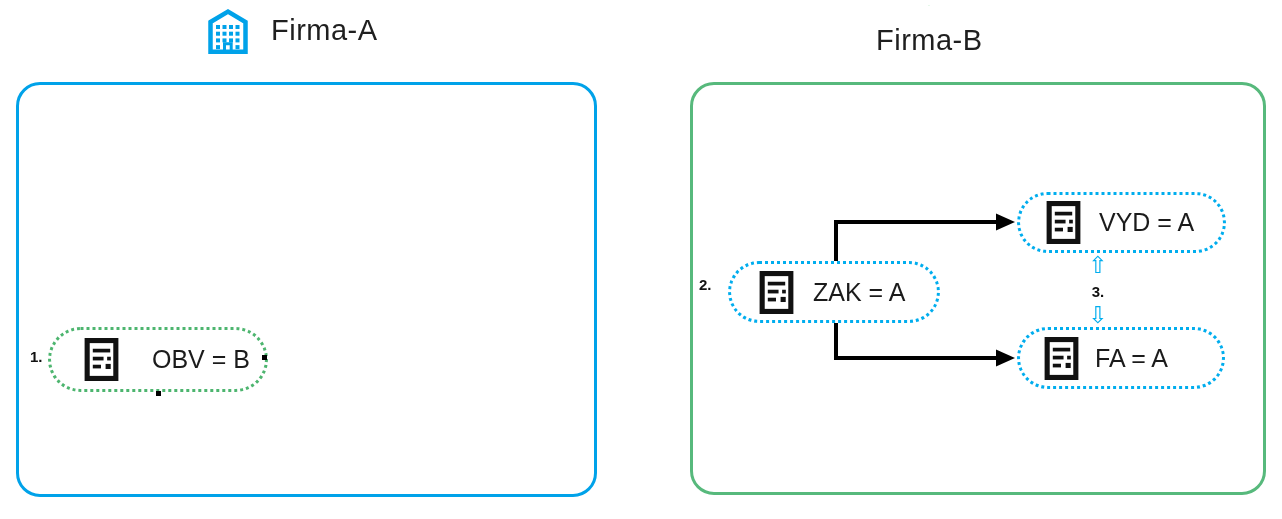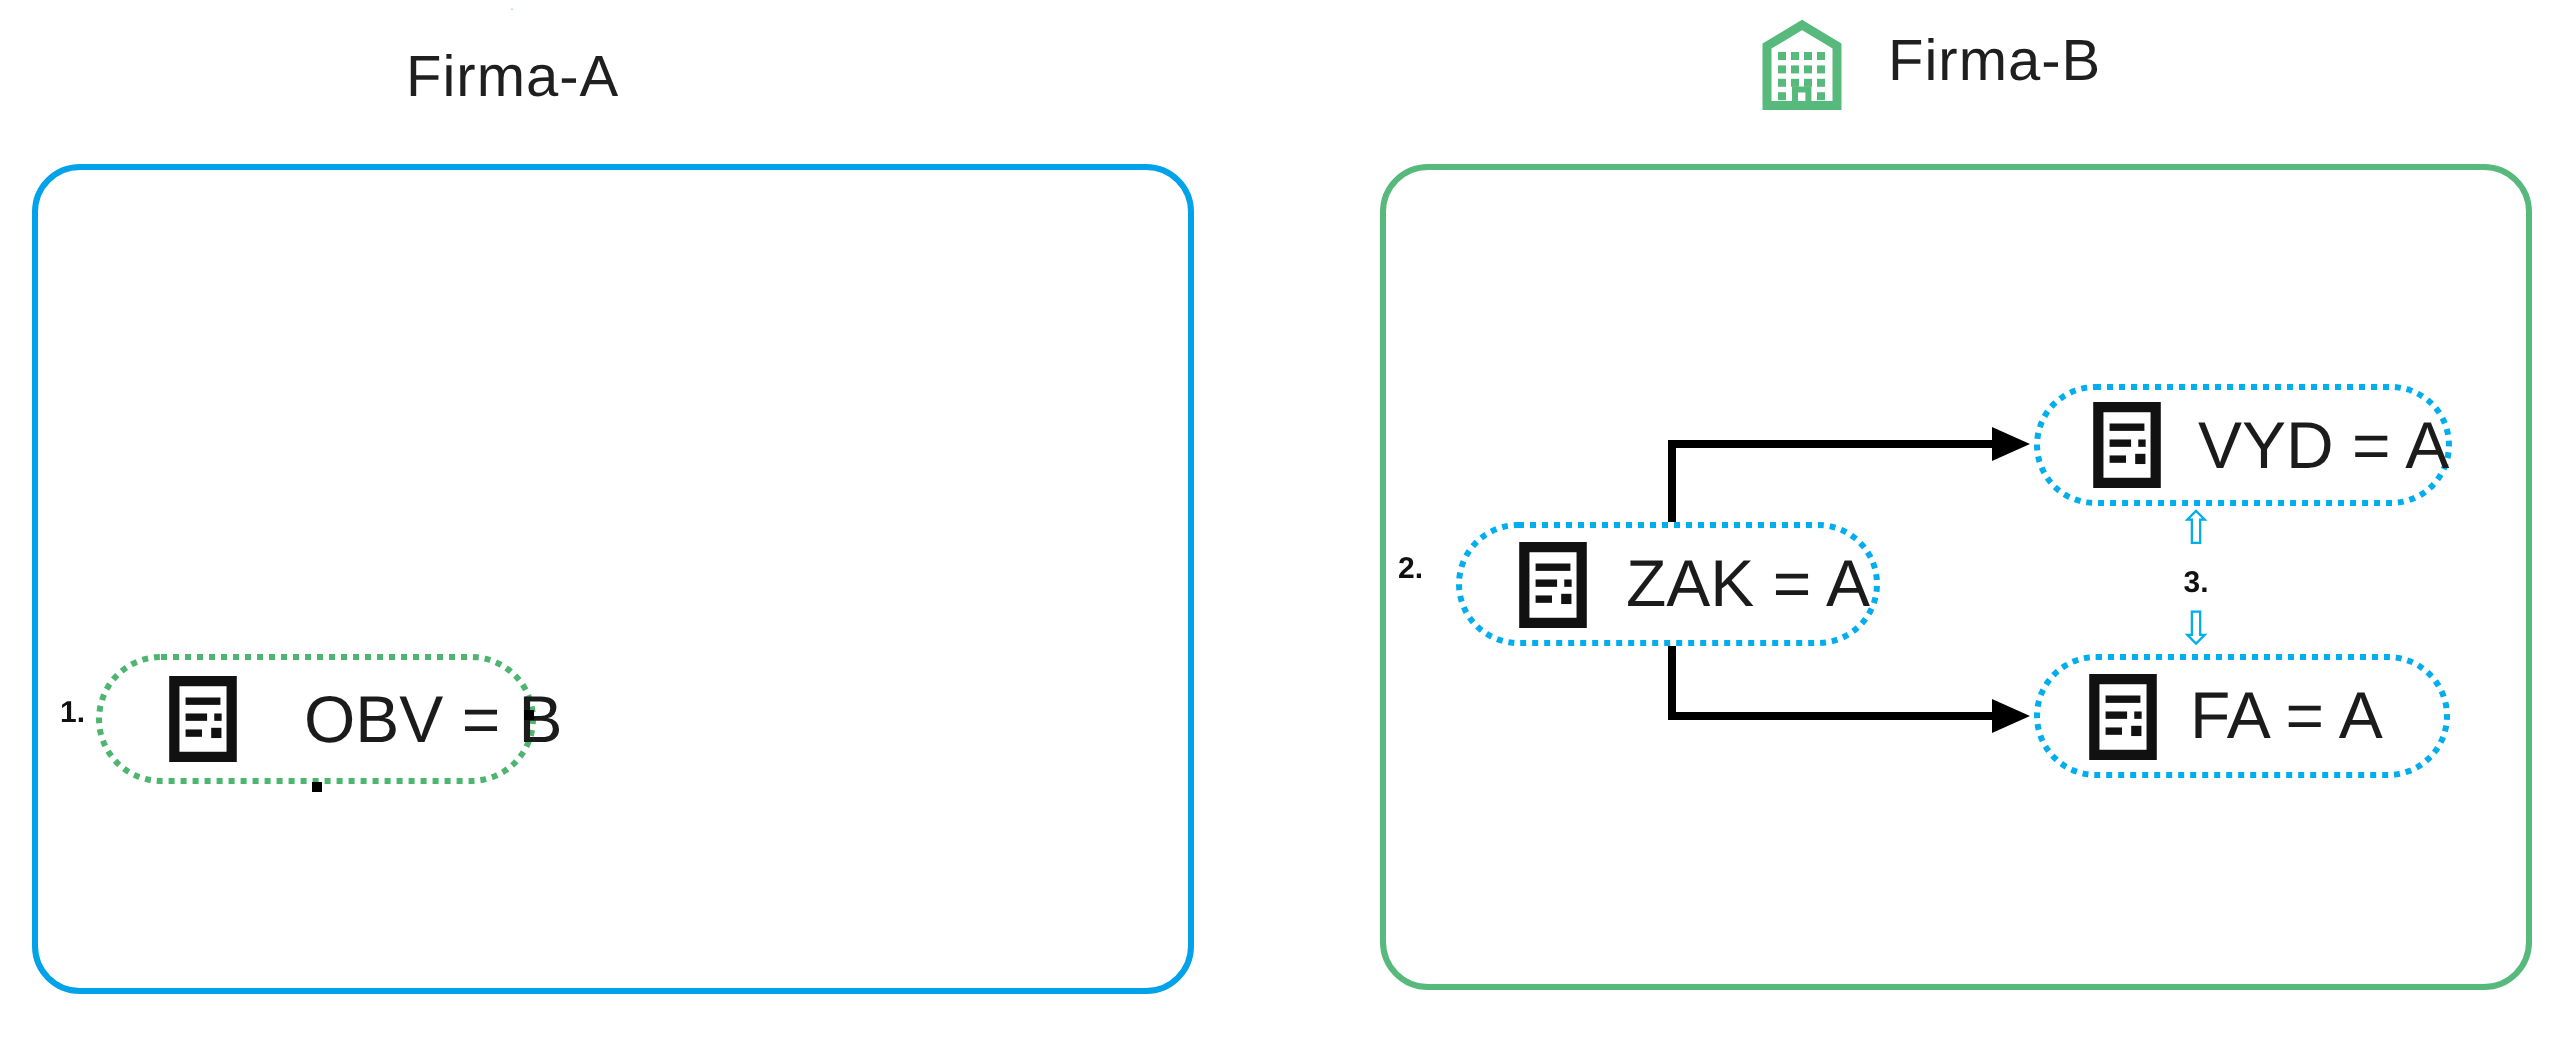--- a/index.html
+++ b/index.html
@@ -17,22 +17,22 @@
   }
 
   
   .company-header {
     position: absolute;
     display: flex;
     align-items: center;
     gap: 18px;
     height: 52px;
   }
-  .header-a { left: 203px; top: 4px; flex-direction: column; }
-  .header-b { left: 876px; top: 5px; }
+  .header-a { left: 203px; top: 4px; }
+  .header-b { left: 876px; top: 5px; flex-direction: column; }
   .company-title {
     font-size: 29px;
     color: #1f1f1f;
     letter-spacing: 0.5px;
     white-space: nowrap;
   }
   .building-a { color: #00A2E9; }
   .building-b { color: #57B97C; }
 
   
@@ -66,21 +66,21 @@
   .pill {
     position: absolute;
     display: flex;
     align-items: center;
     box-sizing: border-box;
     background: #ffffff;
     border-radius: 40px;
     z-index: 2;
   }
   .pill-label {
-    font-size: 33px;
+    font-size: 25px;
     color: #1b1b1b;
     white-space: nowrap;
   }
   .pill-obv {
     left: 48px; top: 327px;
     width: 220px; height: 65px;
     border: 3px dotted #4DB56F;
     padding-left: 33px; gap: 33px;
   }
   .pill-zak {

